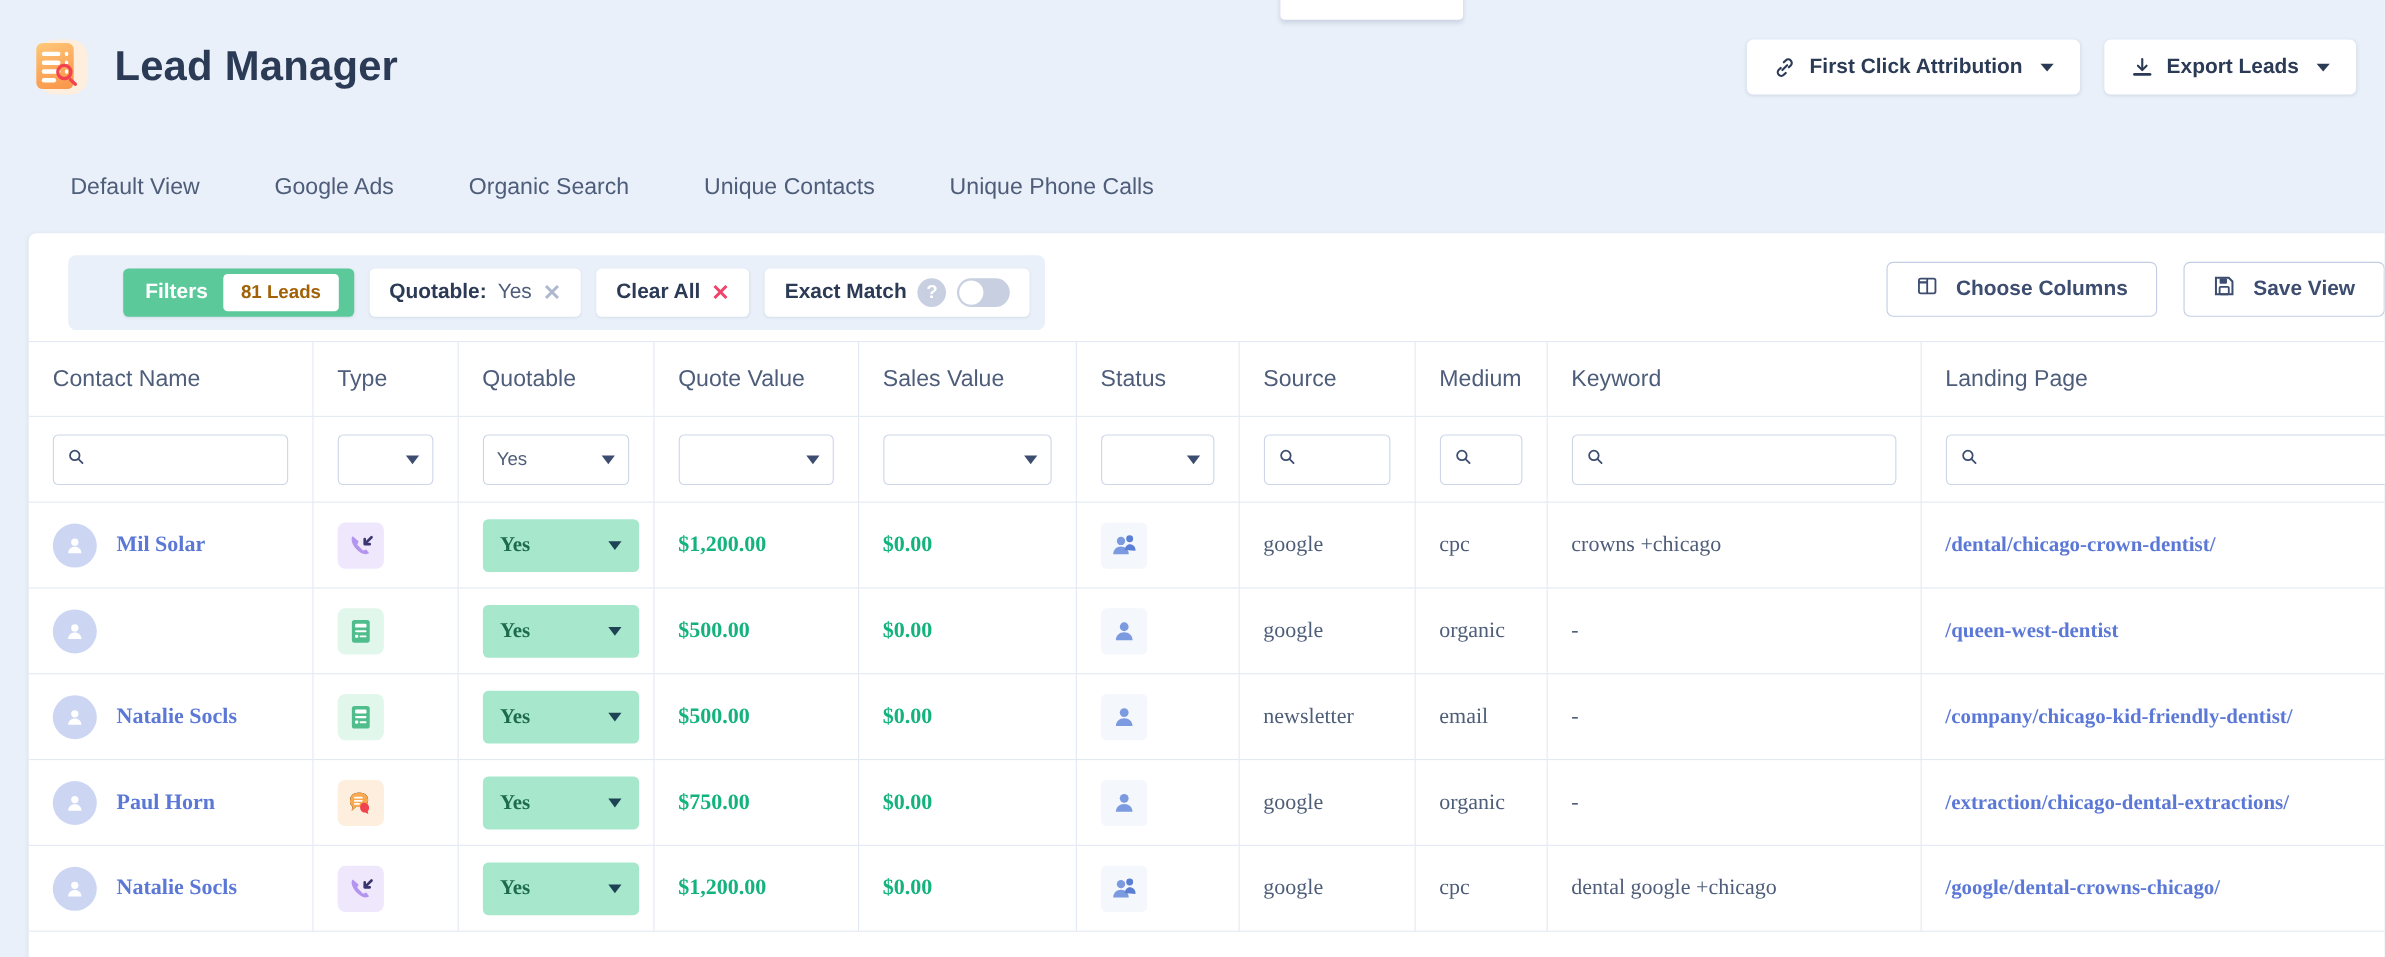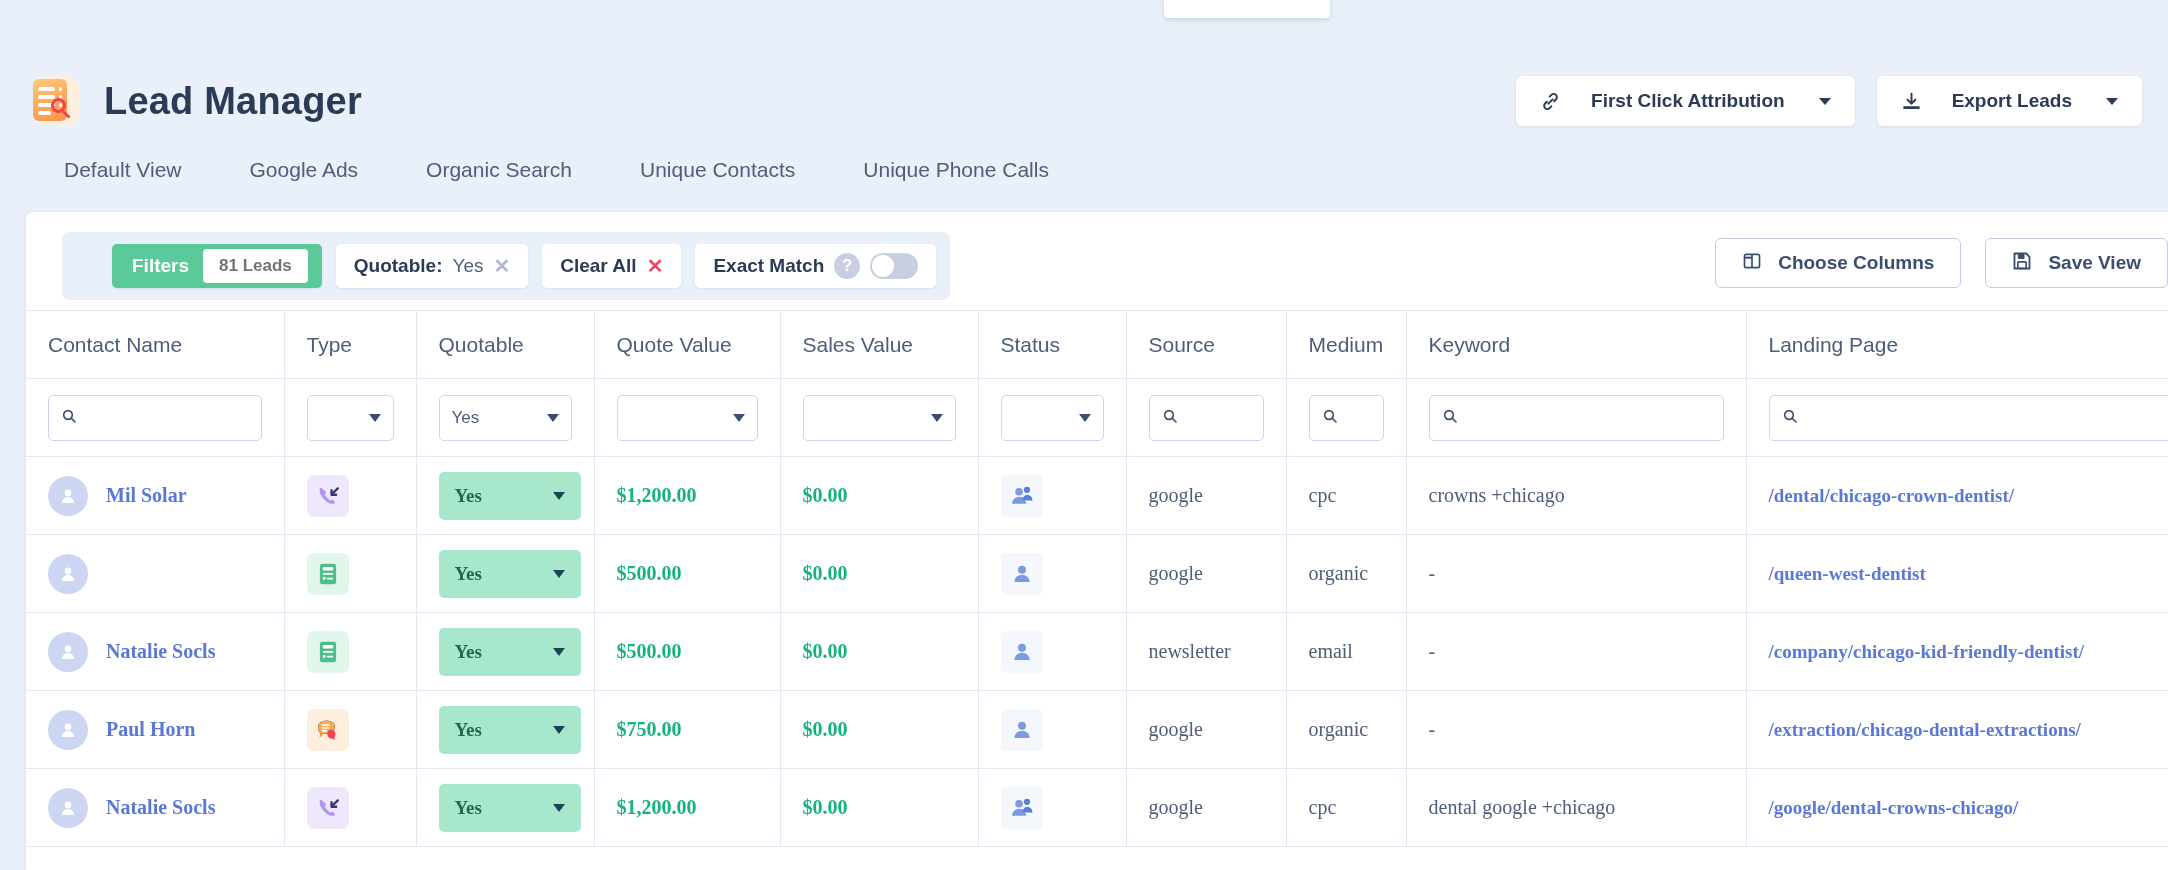--- a/index.html
+++ b/index.html
@@ -14,21 +14,21 @@
   
   .top-float {
     position: absolute; left: 1164px; top: -18px;
     width: 166px; height: 36px;
     background: #ffffff; border-radius: 4px;
     box-shadow: 0 2px 5px rgba(60,80,120,.18);
   }
 
   
   .header {
-    position: absolute; left: 0; top: 0; width: 2168px; height: 136px; margin-top: 40px;
+    position: absolute; left: 0; top: 0; width: 2168px; height: 136px;
   }
   .brand { position: absolute; left: 30px; top: 34px; display: flex; align-items: center; gap: 22px; }
   .logo { position: relative; width: 52px; height: 54px; }
   .logo .blob {
     position: absolute; left: 4px; top: 2px; width: 46px; height: 50px;
     background: #fdeedd; border-radius: 16px;
   }
   .logo .doc {
     position: absolute; left: 3px; top: 5px; width: 34px; height: 42px;
     border-radius: 6px;
@@ -57,21 +57,21 @@
   .logo .glass .stick {
     position: absolute; left: 12px; top: 12px; width: 9px; height: 3px;
     background: #f2424f; border-radius: 2px; transform: rotate(42deg); transform-origin: left center;
   }
   .app-title {
     font-size: 38px; font-weight: bold; color: #2b3a55; letter-spacing: .2px;
   }
 
   .header-actions { position: absolute; right: 26px; top: 36px; display: flex; gap: 22px; }
   .hbtn {
-    display: flex; align-items: center; gap: 30px;
+    display: flex; align-items: center; gap: 12px;
     height: 50px; padding: 0 24px;
     background: #fff; border: none; border-radius: 6px;
     box-shadow: 0 1px 3px rgba(60,80,120,.13);
     font-family: "Liberation Sans", sans-serif;
     font-size: 19px; font-weight: bold; color: #2b3a55; cursor: pointer; white-space: nowrap;
   }
   .hbtn svg { display: block; }
   .caret {
     width: 0; height: 0; border-left: 6px solid transparent; border-right: 6px solid transparent;
     border-top: 7px solid #2b3a55; margin-left: 4px;
@@ -104,21 +104,21 @@
   .chip {
     display: flex; align-items: center; gap: 10px;
     height: 44px; padding: 0 18px; border-radius: 5px;
     background: #fff; box-shadow: 0 1px 2px rgba(60,80,120,.10);
     font-size: 19px; font-weight: bold; color: #2b3a55; cursor: pointer; white-space: nowrap;
   }
   .chip.filters {
     background: #5cc99a; color: #fff; padding: 0 14px 0 20px; gap: 14px; margin-left: 36px;
   }
   .chip.filters .count {
-    background: #fff; color: #737373; font-size: 17px; font-weight: bold;
+    background: #fff; color: #a16207; font-size: 17px; font-weight: bold;
     border-radius: 4px; padding: 7px 16px;
   }
   .chip .val { font-weight: normal; color: #4e5d79; }
   .x-gray { color: #aeb9cd; font-size: 20px; font-weight: bold; }
   .x-pink { color: #f0436b; font-size: 20px; font-weight: bold; }
   .qmark {
     width: 26px; height: 26px; border-radius: 50%;
     background: #c7cfe0; color: #fff; font-size: 17px; font-weight: bold;
     display: flex; align-items: center; justify-content: center;
   }

